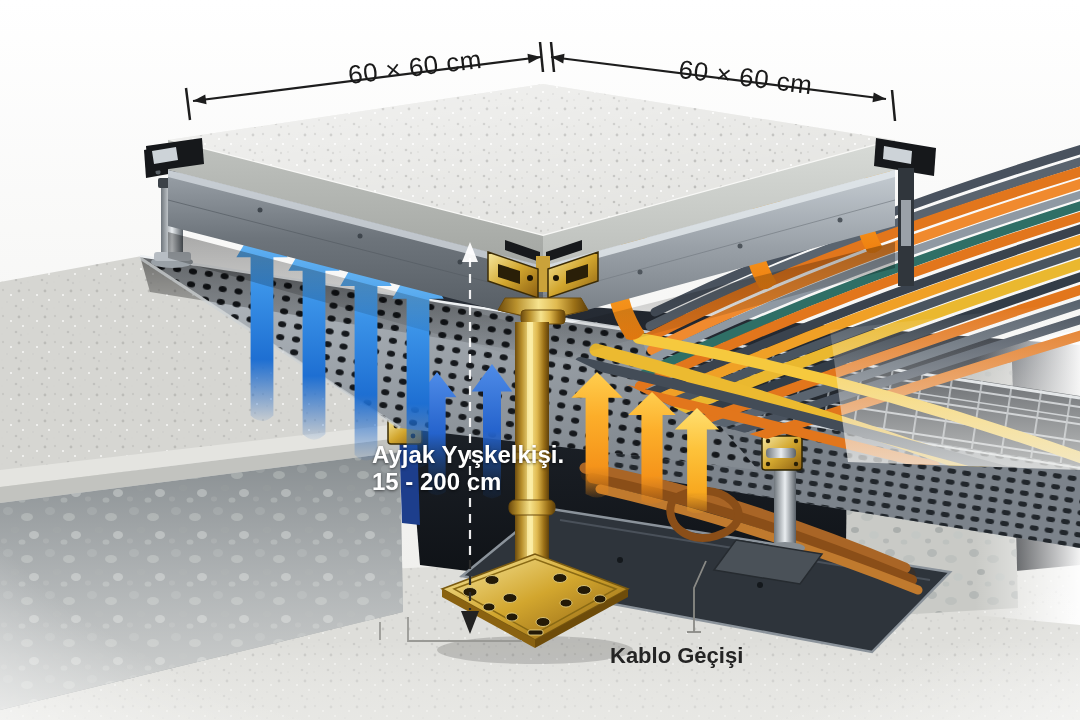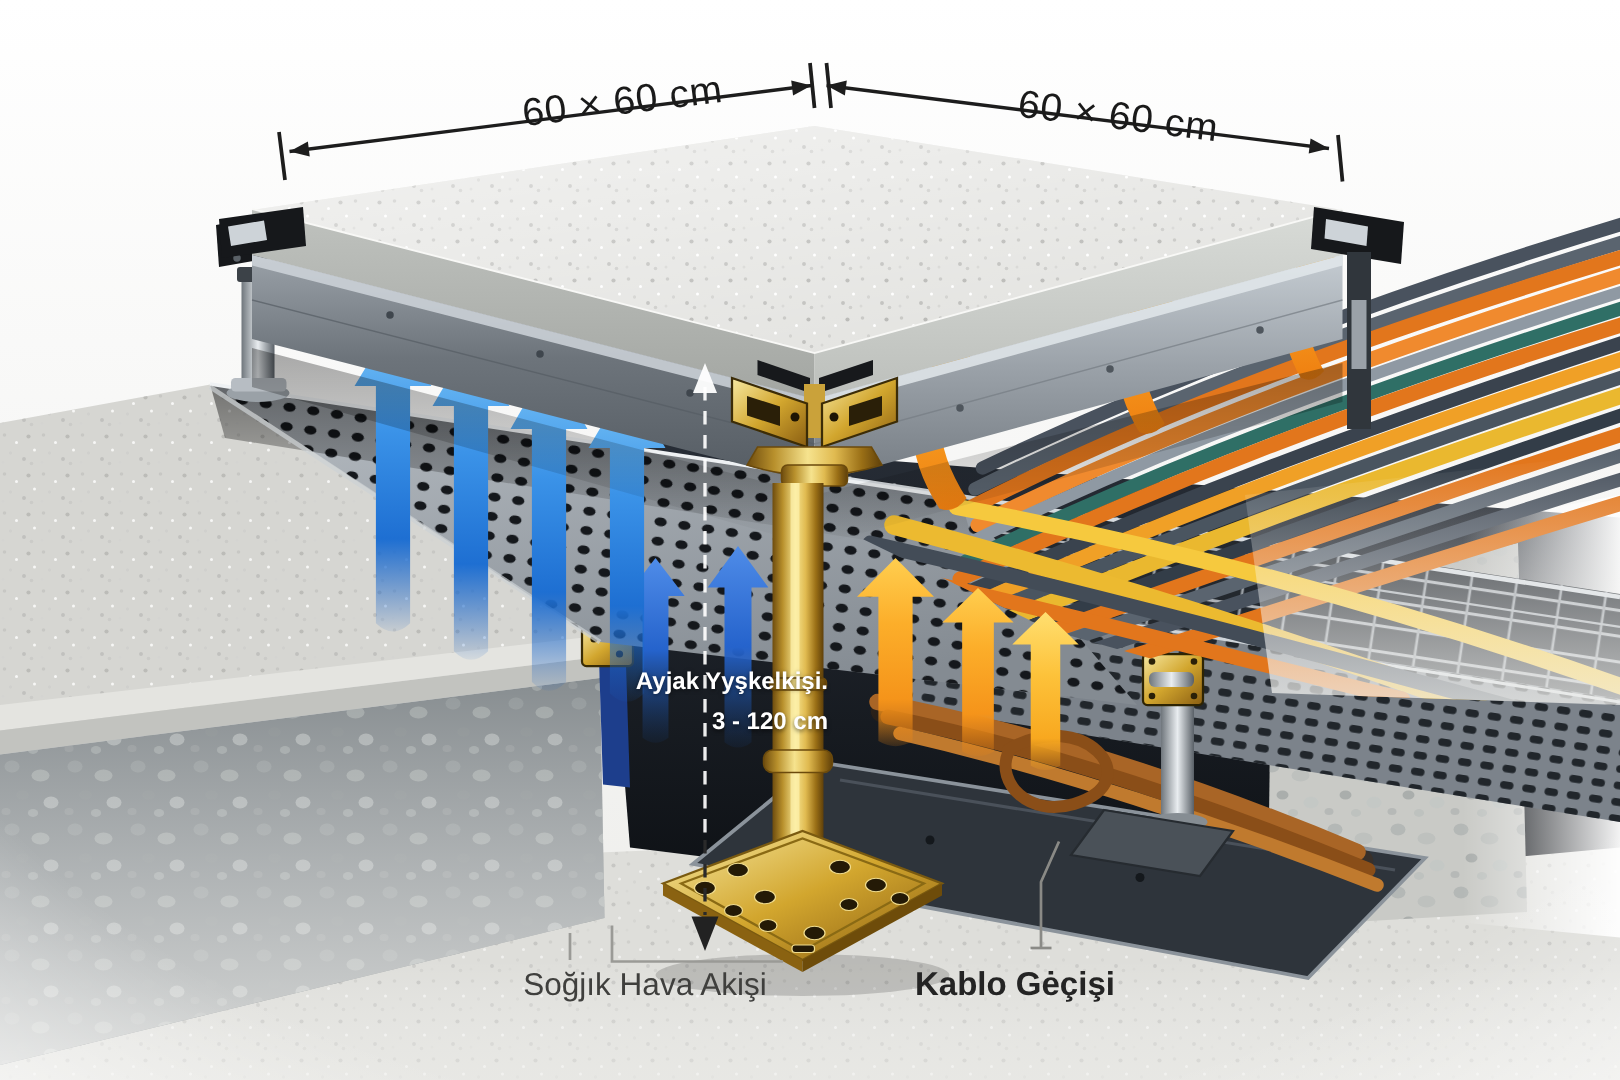--- a/index.html
+++ b/index.html
@@ -3,22 +3,22 @@
 <meta charset="utf-8">
 <style>
   html,body{margin:0;padding:0;background:#ffffff;}
   .stage{position:relative;width:1080px;height:720px;overflow:hidden;
          font-family:"Liberation Sans", sans-serif;background:#ffffff;}
   .stage svg{position:absolute;left:0;top:0;}
   .lbl{position:absolute;color:#1c1c1c;white-space:nowrap;}
   .dim{font-size:26px;font-weight:500;letter-spacing:.5px;color:#1a1a1a;text-align:center;}
   .dim-left{left:300px;top:52px;width:230px;transform:rotate(-7deg);}
   .dim-right{left:638px;top:62px;width:215px;transform:rotate(7deg);}
-  .height-lbl{left:372px;top:441px;width:180px;text-align:right;color:#ffffff;
-              font-size:16px;font-weight:600;line-height:27px;text-shadow:0 1px 3px rgba(0,0,0,.55);}
+  .height-lbl{left:372px;top:441px;width:180px;text-align:left;color:#ffffff;
+              font-size:24px;font-weight:600;line-height:27px;text-shadow:0 1px 3px rgba(0,0,0,.55);}
   .cold-lbl{left:340px;top:645px;width:180px;text-align:center;font-size:21px;color:#3f3f3d;}
   .cable-lbl{left:610px;top:643px;width:165px;text-align:left;font-size:22px;font-weight:700;color:#242424;}
 </style>
 </head>
 <body>
 
 <div class="stage">
 <svg width="1080" height="720" viewBox="0 0 1080 720">
 <defs>
   <linearGradient id="bgG" x1="0" y1="0" x2="0" y2="1">
@@ -394,17 +394,16 @@
   <line x1="687" y1="632" x2="701" y2="632"></line>
 </g>
 
 <rect width="1080" height="720" fill="url(#vign)"></rect>
 </svg>
 
 <div class="lbl dim dim-left">60 × 60 cm</div>
 <div class="lbl dim dim-right">60 × 60 cm</div>
 <div class="lbl height-lbl">
   <div>Ayjak Yyşkelkişi.</div>
-  <div>3 - 120 cm</div>
+  <div>15 - 200 cm</div>
 </div>
-<div class="lbl cold-lbl">Soğjık Hava Akişi</div>
 <div class="lbl cable-lbl">Kablo Gėçişi</div>
 </div>
 
 </body></html>

